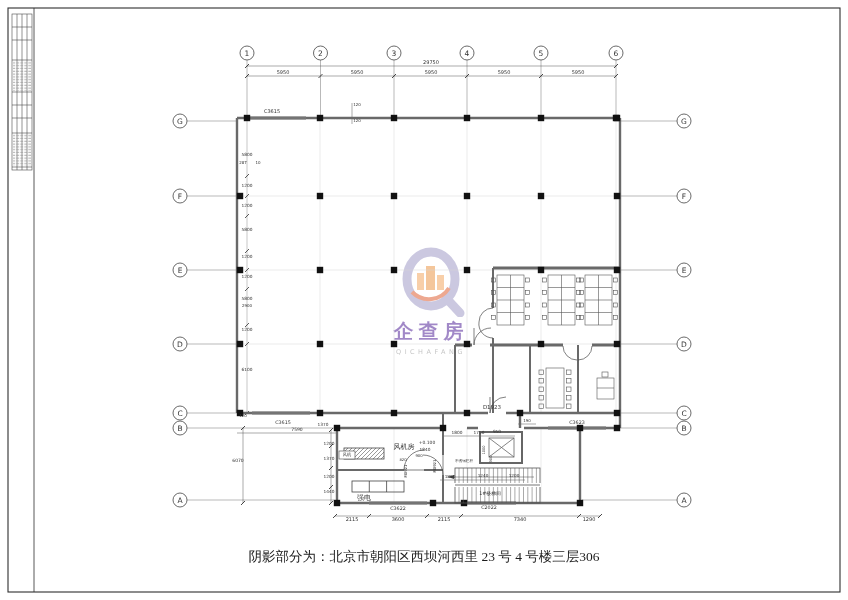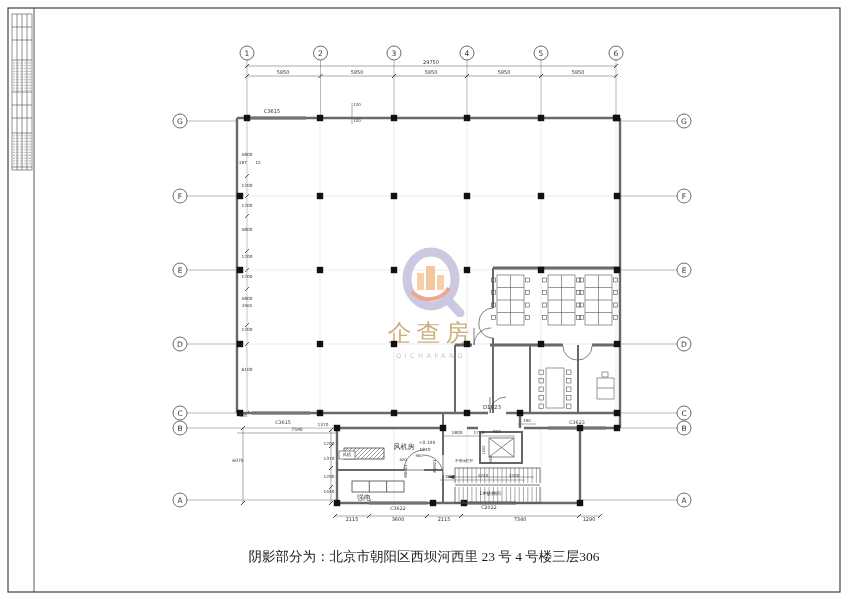--- a/index.html
+++ b/index.html
@@ -1,21 +1,21 @@
 <!DOCTYPE html>
 <html><head>
 <meta charset="utf-8">
 <style>
   html,body{margin:0;padding:0;background:#e8e8e8;}
   .sheet{position:relative;width:848px;height:600px;background:#ffffff;margin:0 auto;
          font-family:"DejaVu Sans",sans-serif;overflow:hidden;}
   .plan-svg{position:absolute;left:0;top:0;z-index:2;}
   .watermark{position:absolute;left:383px;top:247px;width:96px;z-index:1;opacity:.52;
              text-align:center;pointer-events:none;}
-  .watermark .cn{font-size:24px;font-weight:normal;color:#a16207;letter-spacing:5px;
+  .watermark .cn{font-size:20px;font-weight:bold;color:#4c1d95;letter-spacing:5px;
                  font-family:"DejaVu Sans",sans-serif;line-height:1.05;}
   .watermark .en{font-size:6.5px;color:#8f8f8f;letter-spacing:3.5px;margin-top:6px;}
   .caption{position:absolute;left:0;right:0;top:548px;z-index:3;text-align:center;
            font-family:"Liberation Serif","DejaVu Serif",serif;font-size:13.5px;color:#1c1c1c;}
   svg text{fill:#333;font-family:"DejaVu Sans",sans-serif;}
 </style>
 </head>
 <body>
 
 <div class="sheet">

